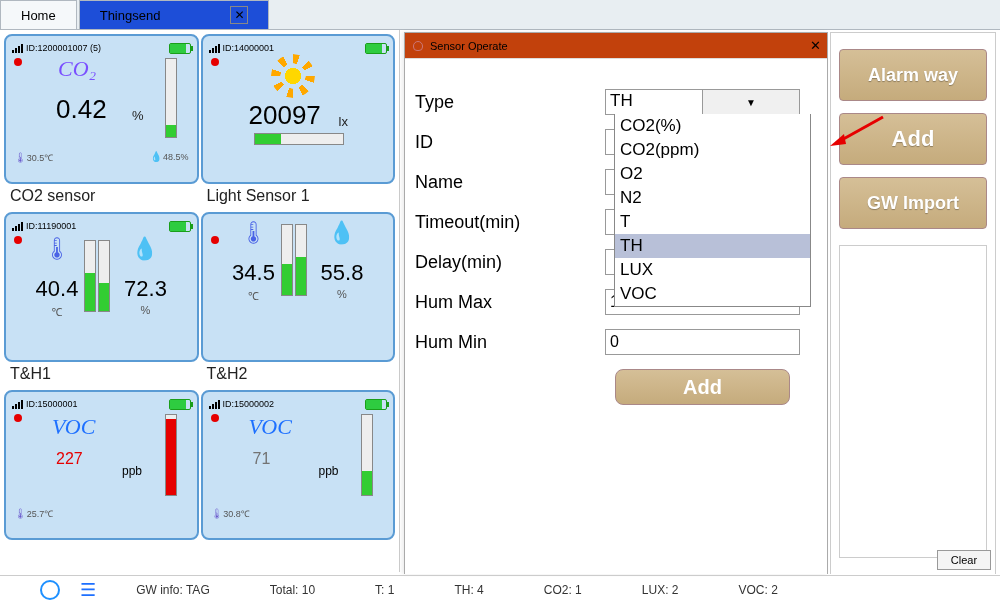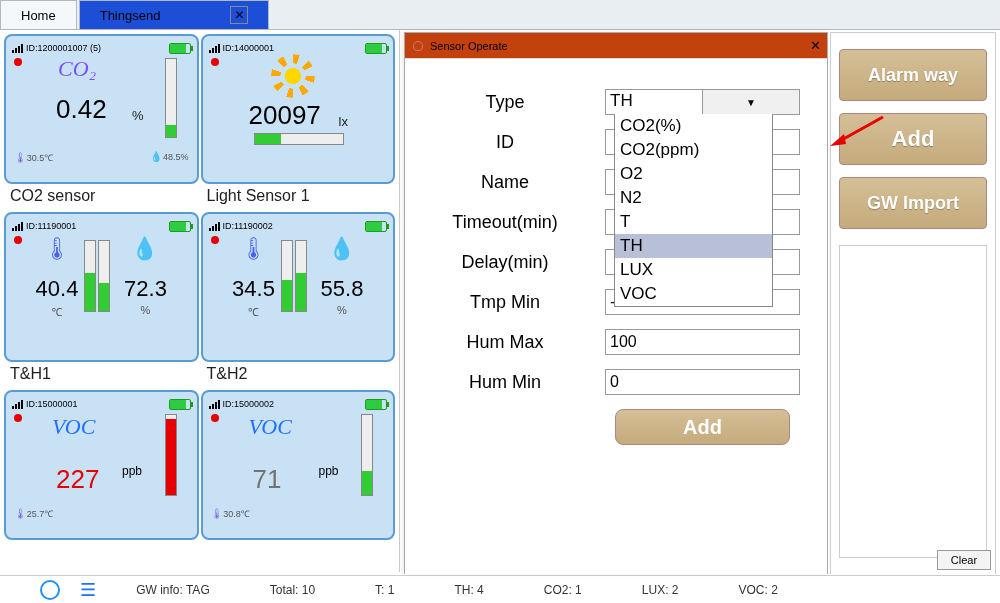--- a/index.html
+++ b/index.html
@@ -55,42 +55,42 @@
 .th-col.right { right: 10px; width: 70px; }
 .th-icon { font-size: 22px; }
 .th-val { font-size: 22px; margin-top: 14px; color:#000; }
 .th-unit { font-size: 11px; color:#555; margin-top: 2px; }
 .th-vbar { width:12px; height:72px; border:1px solid #888; background:#eee; position:absolute; top:6px; }
 .th-vbar i{position:absolute;bottom:0;left:0;right:0;background:#32cd32;}
 .th-vbar.l{left:72px;}
 .th-vbar.r{left:86px;}
 
 .voc-txt { font-family:"Comic Sans MS",cursive; font-style:italic; font-size:22px; color:#1e70ff; position:absolute; left:40px; top:2px; }
-.voc-val { font-size:26px; position:absolute; left:44px; top:38px;margin-top:14px; }
+.voc-val { font-size:16px; position:absolute; left:44px; top:38px; }
 .voc-val.red { color:#e60000; }
 .voc-unit { font-size:12px; position:absolute; left:110px; top:52px; }
 .voc-bar { width:12px; height:82px; border:1px solid #888; background:#eee; position:absolute; right:14px; top:2px; }
 .voc-bar i { position:absolute; bottom:0; left:0; right:0; }
 .voc-bar.red i{background:#e60000;}
 .voc-bar.green i{background:#32cd32;}
 
 
 .dialog { position:absolute; left:404px; top:32px; width:424px; height:542px; background:#fff; border:1px solid #aaa; border-bottom:none; box-shadow: -2px 0 4px rgba(0,0,0,0.08); }
 .dlg-title { height:26px; background:#c2410c; border-bottom:1px solid #ddd; display:flex; align-items:center; padding:0 6px; font-size:11px; gap:5px; }
 .java-ico { width:14px; height:14px; display:inline-block; position:relative; }
 .java-ico::before{content:'';position:absolute;inset:2px;border:1px solid #c77;border-radius:50% 50% 40% 40%;}
 .dlg-close { margin-left:auto; cursor:pointer; font-size:13px; }
 .form { padding: 30px 10px 10px; font-family: "Courier New", monospace; font-size: 18px; }
 .frow { display:flex; align-items:center; margin-bottom: 14px; }
-.flabel { width: 190px; text-align: center; padding-right: 10px; }
+.flabel { width: 190px; text-align: left; padding-right: 10px; }
 .finput { width: 195px; height: 26px; border:1px solid #999; padding: 2px 4px; font-family: inherit; font-size: 16px; }
 .type-sel { display:flex; width:195px; height:26px; border:1px solid #999; }
 .type-sel span { flex:1; padding:1px 4px; font-size:17px; }
 .type-sel .arr { width:18px; border-left:1px solid #999; background:#f0f0f0; display:flex; align-items:center; justify-content:center; font-size:10px; }
-.dropdown { position:absolute; left:209px; top:81px; width:159px; background:#fff; border:1px solid #888; border-top:none; font-family:"Courier New",monospace; font-size:17px; z-index:5; }
+.dropdown { position:absolute; left:209px; top:81px; width:197px; background:#fff; border:1px solid #888; border-top:none; font-family:"Courier New",monospace; font-size:17px; z-index:5; }
 .dropdown div { padding: 2px 5px; cursor:pointer; }
 .dropdown div.sel { background:#b8c0d8; }
 .add-btn { width: 175px; height: 36px; margin-left: 200px; margin-top:6px; background: linear-gradient(#d5bf97,#c5ab7c); border:1px solid #a88; border-radius:8px; color:#fff; font-size:20px; font-weight:bold; display:flex; align-items:center; justify-content:center; cursor:pointer; }
 
 
 .right-panel { position:absolute; left:830px; top:32px; width:166px; height:542px; border:1px solid #ccc; border-bottom:none; padding: 16px 8px; display:flex; flex-direction:column; gap:12px; }
 .gold-btn { height:52px; background:linear-gradient(#d5bf97,#c5ab7c); border:1px solid #a88; border-radius:4px; color:#fff; font-size:18px; font-weight:bold; display:flex; align-items:center; justify-content:center; cursor:pointer; text-shadow:0 1px 1px rgba(0,0,0,0.3); }
 .empty-box { flex:1; border:1px solid #ccc; margin-top:4px; background:#fff; }
 .clear-btn { position:absolute; right:4px; bottom:4px; width:54px; height:20px; border:1px solid #999; background:#f4f4f4; font-size:11px; display:flex; align-items:center; justify-content:center; cursor:pointer; }
 
@@ -209,32 +209,20 @@
               <span class="th-val">72.3</span>
               <span class="th-unit">%</span>
             </div>
           </div>
         </div>
         <div class="tile-label">T&amp;H1</div>
       </div>
 
       <div class="tile-wrap">
         <div class="tile">
-          <div class="tile-head">
-            <span class="sig">
-                <i></i>
-                <i></i>
-                <i></i>
-                <i></i>
-              </span>
-            <span>ID:11190002</span>
-            <span class="batt">
-                <i></i>
-              </span>
-          </div>
           <span class="redot"></span>
           <div class="tile-body">
             <div class="th-col left">
               <span class="th-icon" style="color:#4a63e6">🌡</span>
               <span class="th-val">34.5</span>
               <span class="th-unit">℃</span>
             </div>
             <span class="th-vbar l">
                 <i style="height:45%"></i>
               </span>
@@ -335,24 +323,20 @@
         <div class="flabel">Name</div>
         <input class="finput" style="">
       </div>
     <div class="frow">
         <div class="flabel">Timeout(min)</div>
         <input class="finput" style="">
       </div>
     <div class="frow">
         <div class="flabel">Delay(min)</div>
         <input class="finput" style="">
-      </div>
-    <div class="frow">
-        <div class="flabel">Tmp Min</div>
-        <input class="finput" value="-40" style="">
       </div>
     <div class="frow">
         <div class="flabel">Hum Max</div>
         <input class="finput" value="100" style="">
       </div>
     <div class="frow">
         <div class="flabel">Hum Min</div>
         <input class="finput" value="0" style="">
       </div>
     <div class="add-btn">

